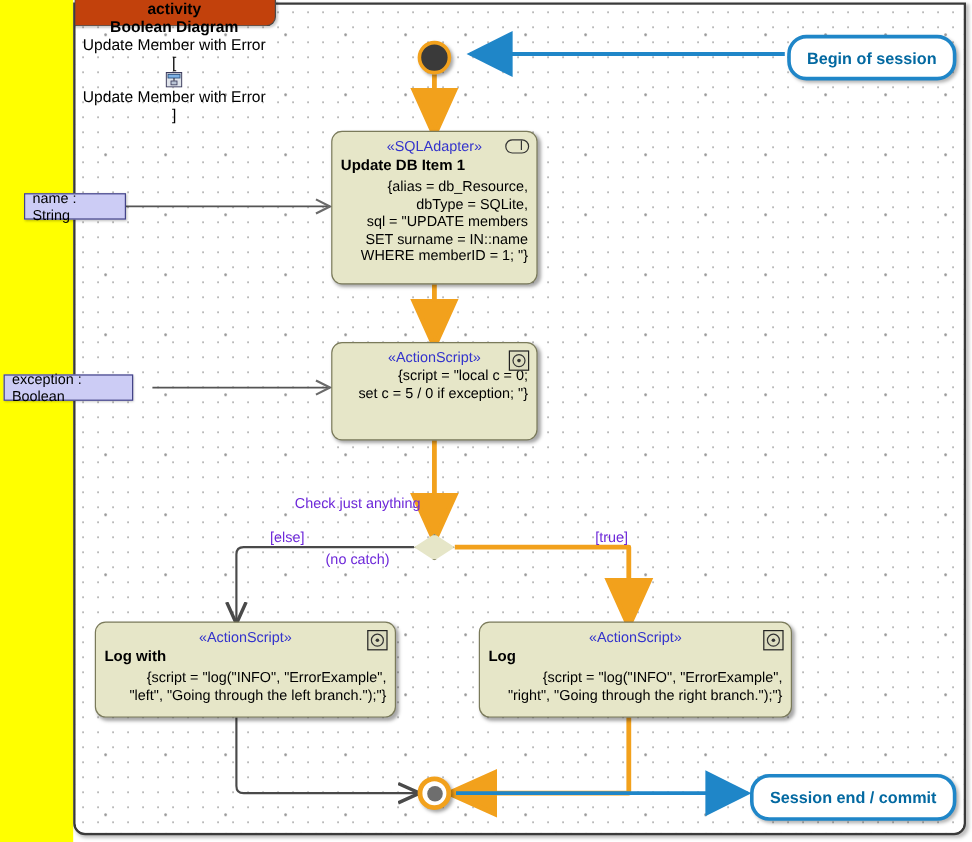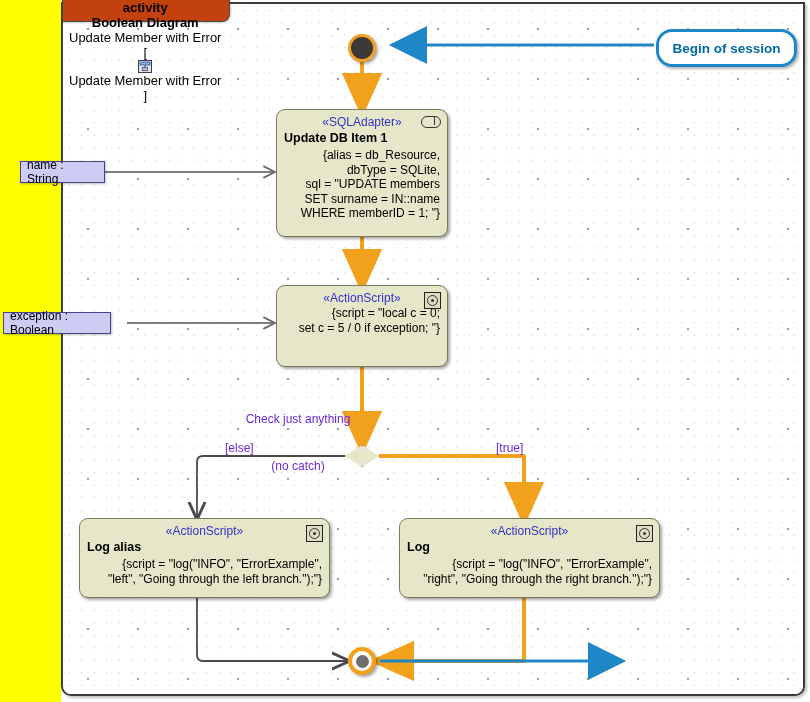--- a/index.html
+++ b/index.html
@@ -285,21 +285,21 @@
 
     <div class="action" style="left:79px;top:518px;width:251px;height:80px;">
       <div class="node-icon">
         <div class="gear-icon">
             <div class="g1">
               <div class="g2"></div>
             </div>
           </div>
       </div>
       <div class="stereo">«ActionScript»</div>
-      <div class="nodename">Log alias</div>
+      <div class="nodename">Log with</div>
       <div class="body-text">{script = "log("INFO", "ErrorExample",
 "left", "Going through the left branch.");"}</div>
     </div>
 
     <div class="action" style="left:399px;top:518px;width:261px;height:80px;">
       <div class="node-icon">
         <div class="gear-icon">
             <div class="g1">
               <div class="g2"></div>
             </div>
@@ -318,20 +318,23 @@
     <div class="pinbox" style="left:20px;top:161px;width:85px;height:22px;">
       <span>name : String</span>
     </div>
     <div class="pinbox" style="left:3px;top:312px;width:108px;height:22px;">
       <span>exception : Boolean</span>
     </div>
 
     <div class="callout" style="left:656px;top:29px;width:135px;height:32px;">
       <span>Begin of session</span>
     </div>
+    <div class="callout" style="left:625px;top:645px;width:166px;height:33px;">
+      <span>Session end / commit</span>
+    </div>
 
     <div class="flabel center" style="left:243px;top:412px;width:110px;">Check just anything</div>
     <div class="flabel center" style="left:243px;top:427px;width:110px;margin-top:32px;">(no catch)</div>
     <div class="flabel" style="left:191px;top:441px;margin-left:34px;">[else]</div>
     <div class="flabel" style="left:496px;top:441px;">[true]</div>
 
   </div>
 
   <svg class="edges edges-top" viewBox="0 0 810 702">
 

